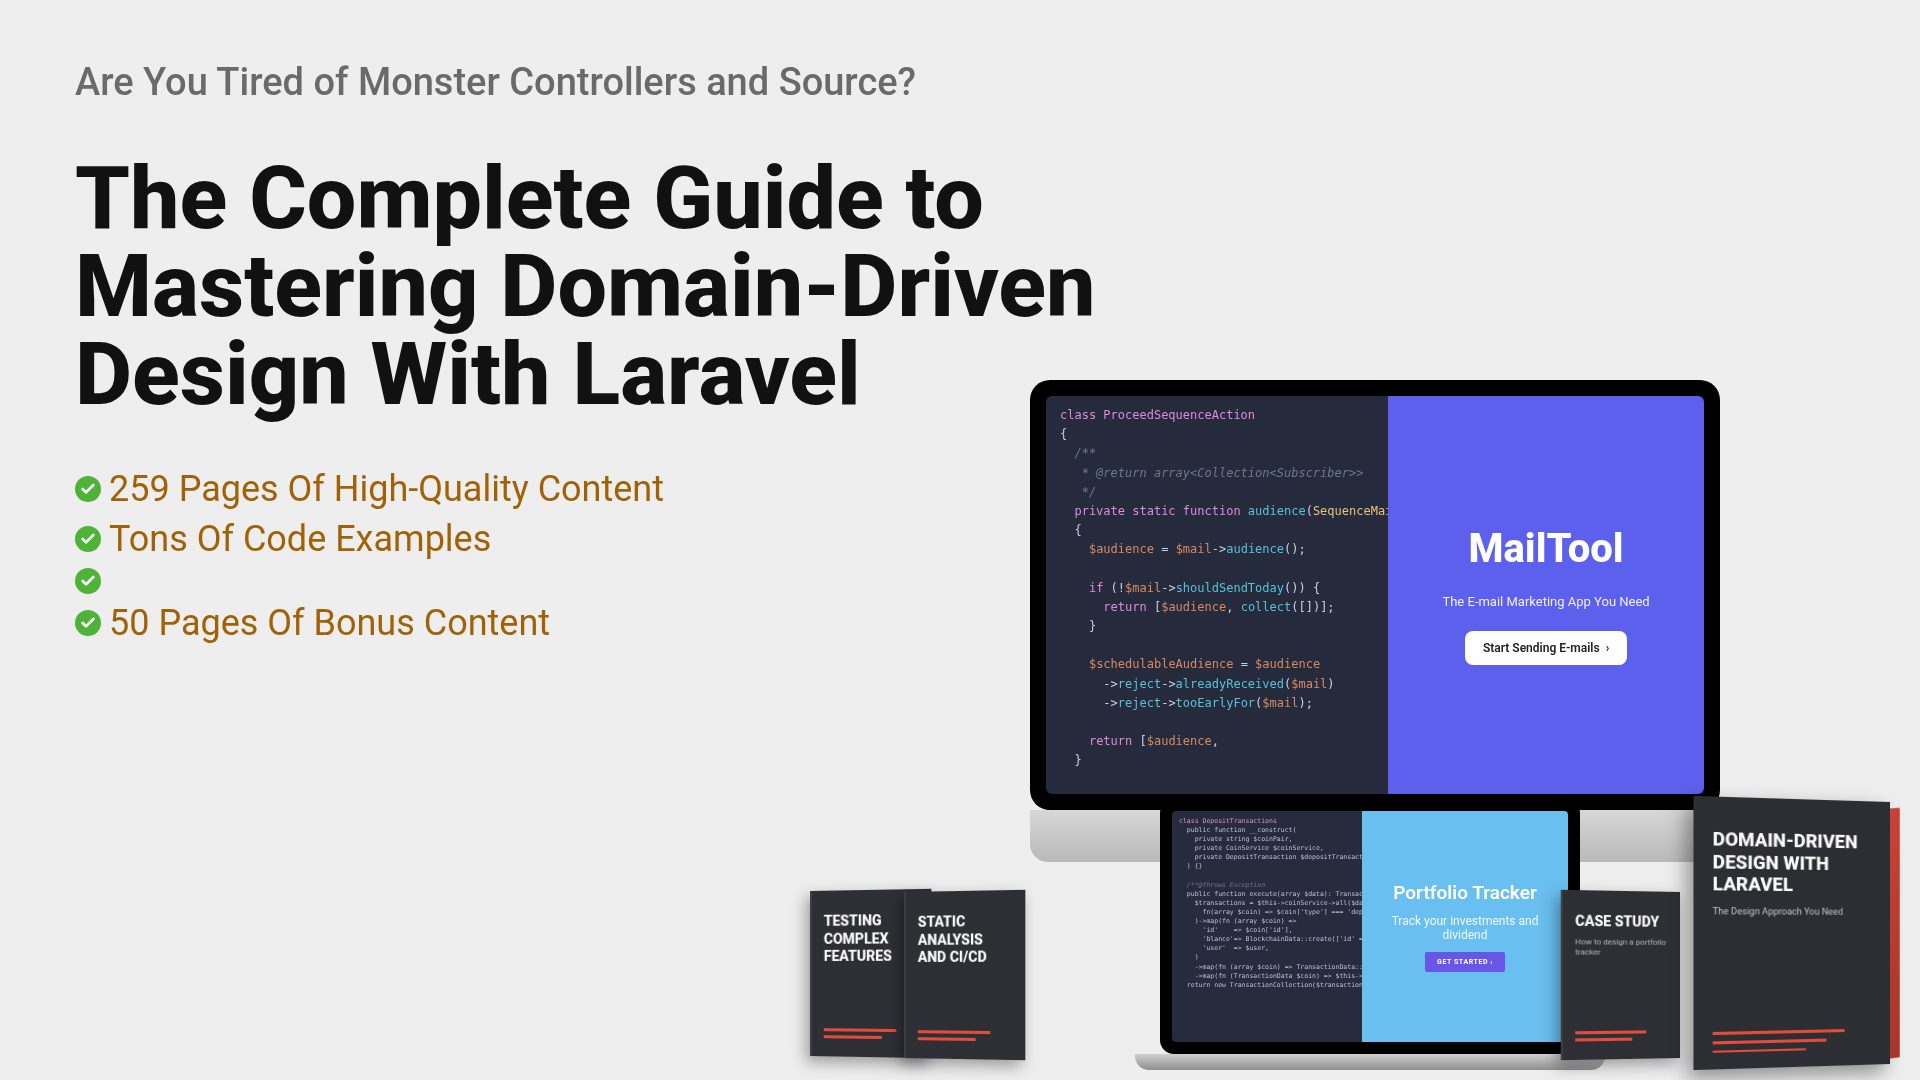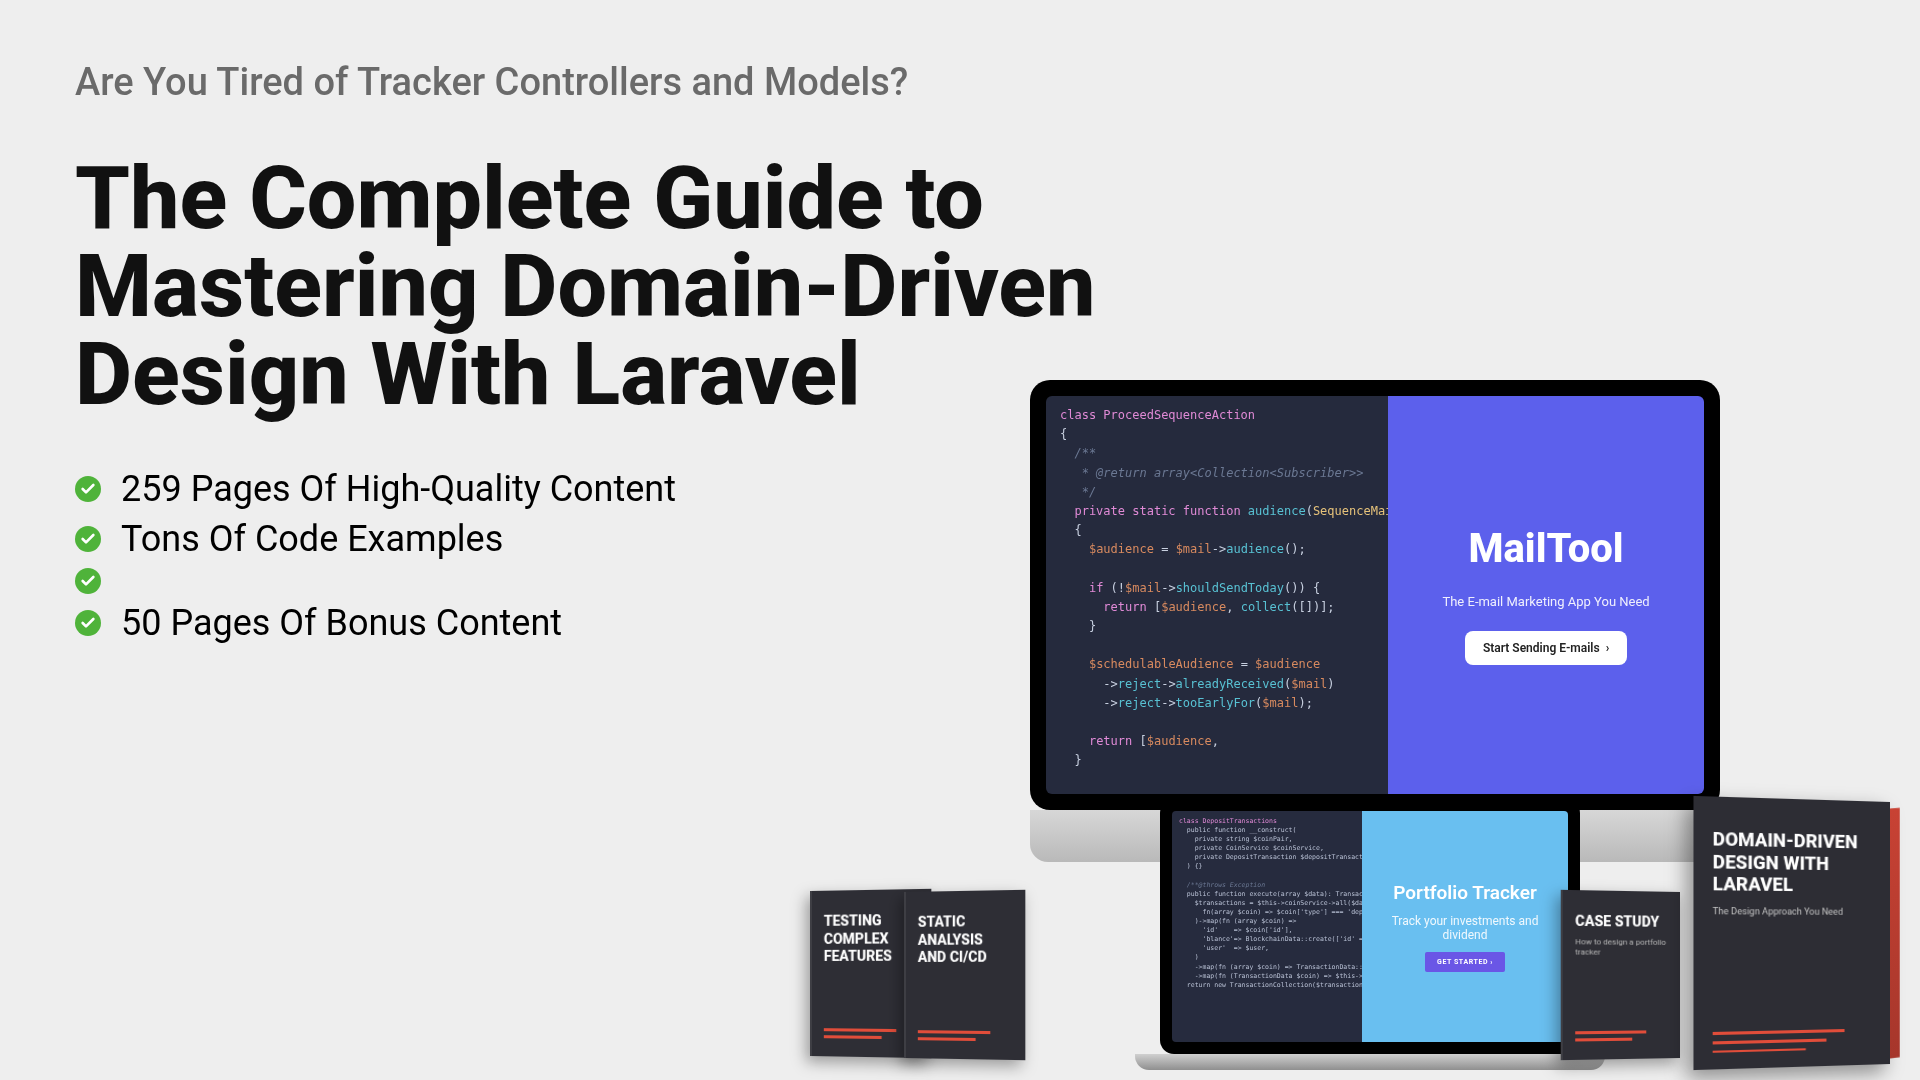--- a/index.html
+++ b/index.html
@@ -23,23 +23,23 @@
     line-height: 1.0;
     margin-bottom: 50px;
     max-width: 1050px;
   }
   .features {
     list-style: none;
   }
   .features li {
     display: flex;
     align-items: center;
-    gap: 20px;
+    gap: 8px;
     font-size: 36px;
-    color: #000000;
+    color: #a16207;
     margin-bottom: 8px;
   }
   .check {
     width: 26px;
     height: 26px;
     border-radius: 50%;
     background: #4fb33a;
     display: inline-flex;
     align-items: center;
     justify-content: center;
@@ -265,21 +265,21 @@
     height: 20px;
     background:
       linear-gradient(#e14d3a,#e14d3a) 0 0/100% 3px no-repeat,
       linear-gradient(#e14d3a,#e14d3a) 0 9px/86% 3px no-repeat,
       linear-gradient(#e14d3a,#e14d3a) 0 18px/70% 3px no-repeat;
   }
 </style>
 </head>
 <body>
 
-<div class="subtitle">Are You Tired of Tracker Controllers and Models?</div>
+<div class="subtitle">Are You Tired of Monster Controllers and Source?</div>
 <h1 class="title">The Complete Guide to Mastering Domain-Driven Design With Laravel</h1>
 
 <ul class="features">
   <li>
     <span class="check">
       <svg viewBox="0 0 24 24" fill="none" stroke="#fff" stroke-width="4" stroke-linecap="round" stroke-linejoin="round">
           <polyline points="20 6 9 17 4 12"></polyline>
         </svg>
     </span>
     <span>259 Pages Of High-Quality Content</span>

